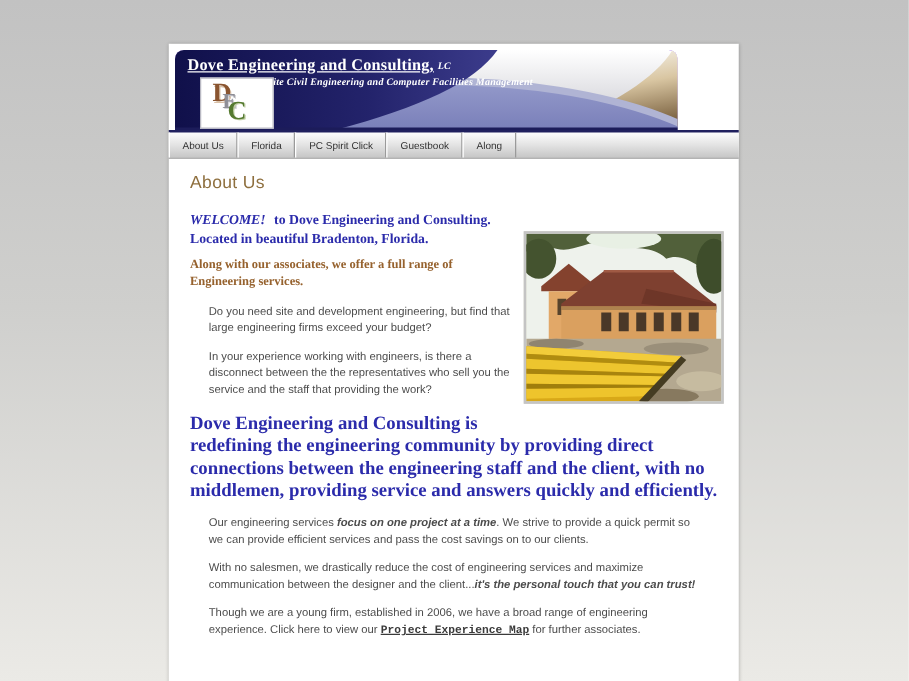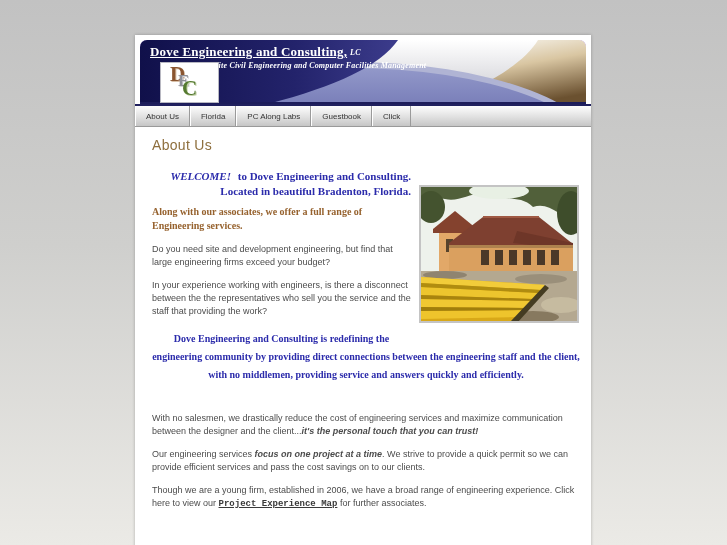--- a/index.html
+++ b/index.html
@@ -7,21 +7,21 @@
     width:727px;height:545px;overflow:hidden;
     background:linear-gradient(180deg,#c2c2c2 0%,#cfcfcd 45%,#ebeae6 100%);
     font-family:"Liberation Sans",sans-serif;
   }
   .page{
     position:absolute;left:135px;top:35px;width:456px;height:560px;
     background:#ffffff;box-shadow:0 0 3px rgba(0,0,0,.25);
   }
   
   .banner{
-    position:absolute;left:5px;top:5px;width:446px;height:64px;
+    position:absolute;left:5px;top:5px;width:402px;height:64px;
     border-radius:7px 7px 0 0;overflow:hidden;background:#6d28d9;
   }
   .banner svg{position:absolute;left:0;top:0;}
   .title-wrap{position:absolute;left:10px;top:4px;color:#ffffff;}
   .site-title{
     font-family:"Liberation Serif",serif;font-weight:bold;font-size:13px;
     text-decoration:underline;letter-spacing:.2px;
   }
   .site-title .lc{
     font-size:8px;font-style:italic;font-weight:bold;text-decoration:none;
@@ -51,37 +51,37 @@
     text-decoration:none;border-right:1px solid #9a9a9a;border-left:1px solid #ffffff;
     cursor:pointer;white-space:nowrap;
   }
   
   .content{position:absolute;left:0;top:92px;width:456px;padding:0 11px 0 17px;box-sizing:border-box;}
   h1{
     font-size:14px;font-weight:normal;color:#8e6f3e;margin:10px 0 16px 0;letter-spacing:.3px;
   }
   p{margin:0 0 10px 0;}
   .welcome{
-    text-align:right;font-family:"Liberation Serif",serif;font-weight:bold;
+    text-align:left;font-family:"Liberation Serif",serif;font-weight:bold;
     font-size:11px;color:#2b2bab;line-height:15px;margin-bottom:6px;
   }
   .welcome i{margin-right:4px;}
   .photo{
     float:right;width:156px;height:134px;margin:16px 1px 8px 8px;
     border:2px solid #c4c4c4;background:#d8d4c8;
   }
   .brown{
     font-family:"Liberation Serif",serif;font-weight:bold;font-size:10px;
     color:#96622e;line-height:14px;margin:2px 0;
   }
-  .gray{font-size:9px;color:#4c4c4c;line-height:13px;margin:10px 0;}
+  .gray{font-size:9px;color:#4c4c4c;line-height:13px;margin:10px 15px;}
   .gray .bi{font-weight:bold;font-style:italic;}
   .blue{
-    font-family:"Liberation Serif",serif;font-weight:bold;font-size:10px;
-    color:#2b2bab;line-height:18px;margin:12px 0 28px 0;text-align:center;
+    font-family:"Liberation Serif",serif;font-weight:bold;font-size:15px;
+    color:#2b2bab;line-height:18px;margin:12px 0 10px 0;
   }
   .link{color:#3a3a3a;font-weight:bold;text-decoration:underline;cursor:pointer;font-family:Liberation Mono, monospace;}
 </style>
 </head>
 <body>
 
 <div class="stage">
   <div class="page">
 
     <div class="banner">
@@ -121,23 +121,23 @@
       <div class="logo">
         <span class="ld">D</span>
         <span class="le">E</span>
         <span class="lg">C</span>
       </div>
     </div>
 
     <div class="nav">
       <a class="tab">About Us</a>
       <a class="tab">Florida</a>
-      <a class="tab">PC Along Labs</a>
+      <a class="tab">PC Spirit Click</a>
       <a class="tab">Guestbook</a>
-      <a class="tab">Click</a>
+      <a class="tab">Along</a>
     </div>
 
     <div class="content">
       <h1>About Us</h1>
 
       <p class="welcome">
         <span class="photo">
           <svg width="156" height="134" viewBox="0 0 156 134" aria-hidden="true">
             <rect x="0" y="0" width="156" height="134" fill="#eef2ec"></rect>
 
@@ -185,22 +185,22 @@
         <i>WELCOME!</i><span> to Dove Engineering and Consulting.   Located in beautiful Bradenton, Florida.</span>
       </p>
 
       <p class="brown">Along with our associates, we offer a full range of Engineering services.</p>
 
       <p class="gray">Do you need site and development engineering, but find that large engineering firms exceed your budget?</p>
       <p class="gray">In your experience working with engineers, is there a disconnect between the the representatives who sell you the service and the staff that providing the work?</p>
 
       <p class="blue">Dove Engineering and Consulting is redefining the engineering community by providing direct connections between the engineering staff and the client, with no middlemen, providing service and answers quickly and efficiently.</p>
 
+      <p class="gray"><span>Our engineering services </span><b class="bi">focus on one project at a time</b><span>.   We strive to provide a quick permit so we can provide efficient services and pass the cost savings on to our clients.</span></p>
+
       <p class="gray"><span>With no salesmen, we drastically reduce the cost of engineering services and maximize communication between the designer and the client...</span><b class="bi">it's the personal touch that you can trust!</b></p>
-
-      <p class="gray"><span>Our engineering services </span><b class="bi">focus on one project at a time</b><span>.   We strive to provide a quick permit so we can provide efficient services and pass the cost savings on to our clients.</span></p>
 
       <p class="gray"><span>Though we are a young firm, established in 2006, we have a broad range of engineering experience.  Click here to view our </span><a class="link">Project Experience Map</a><span> for further associates.</span></p>
 
     </div>
 
   </div>
 </div>
 
 </body></html>

